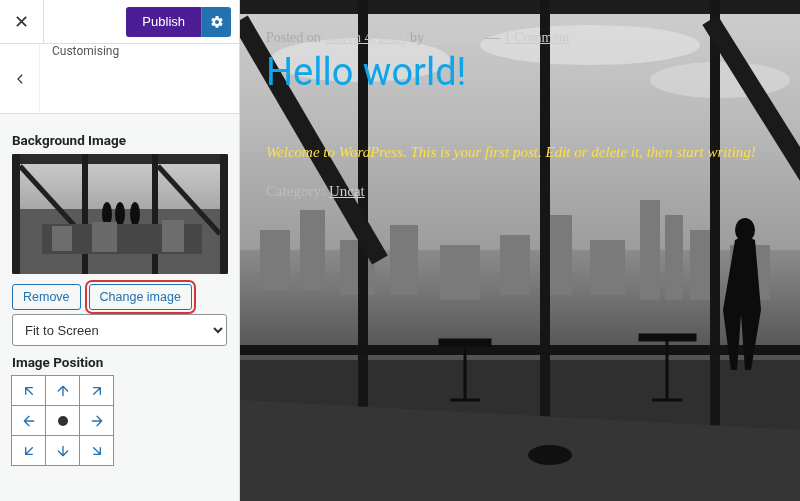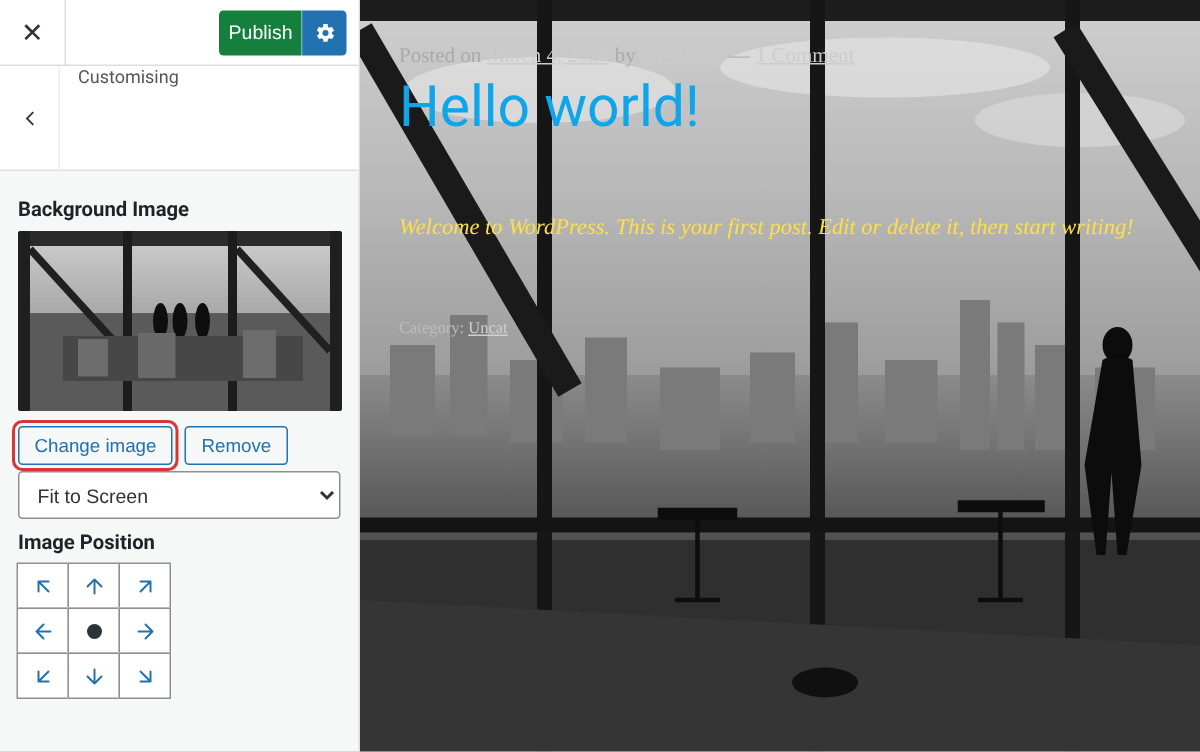--- a/index.html
+++ b/index.html
@@ -6,21 +6,21 @@
   html, body { width: 800px; height: 501px; font-family: -apple-system, "Segoe UI", Roboto, Helvetica, Arial, sans-serif; overflow: hidden; background: #fff; }
 
   .app { display: flex; width: 800px; height: 501px; }
 
   
   .sidebar { width: 240px; flex: 0 0 240px; border-right: 1px solid #ddd; background: #f6f7f7; display: flex; flex-direction: column; }
 
   .topbar { height: 44px; display: flex; align-items: center; justify-content: space-between; border-bottom: 1px solid #ddd; background: #fff; }
   .close-btn { width: 44px; height: 44px; display: flex; align-items: center; justify-content: center; cursor: pointer; border-right: 1px solid #ddd; font-size: 18px; color: #333; }
   .publish-wrap { display: flex; gap: 0; padding-right: 8px; }
-  .publish-btn { background: #15803d; color: #fff; border: none; height: 30px; padding: 0 6px; font-size: 13px; border-radius: 3px 0 0 3px; cursor: pointer; }
+  .publish-btn { background: #4c1d95; color: #fff; border: none; height: 30px; padding: 0 16px; font-size: 13px; border-radius: 3px 0 0 3px; cursor: pointer; }
   .gear-btn { background: #2271b1; color: #fff; border: none; border-left: 1px solid #3a8ac9; height: 30px; width: 30px; border-radius: 0 3px 3px 0; cursor: pointer; display:flex;align-items:center;justify-content:center;}
   .gear-btn svg { width:14px;height:14px;fill:#fff;}
 
   .breadcrumb { display: flex; height: 70px; border-bottom: 1px solid #ddd; background: #fff; }
   .back-btn { width: 40px; height: 70px; display: flex; align-items: center; justify-content: center; cursor: pointer; border-right: 1px solid #eee; }
   .back-btn svg { width:14px;height:14px;fill:#333;}
   .breadcrumb-texts { padding-left: 12px; }
   .crumb-small { font-size: 12px; color: #555; }
   .crumb-title { font-size: 19px; color: #50575e; font-weight: 400; margin-top: 2px; }
 
@@ -42,21 +42,21 @@
 
   
   .preview { flex: 1; position: relative; overflow: hidden; background:#3a3a3a;}
   .preview svg.bg { position:absolute; inset:0; width:100%; height:100%; }
   .post-content { position: relative; z-index: 2; padding: 30px 26px; color:#bbb; font-family: Georgia, serif;}
   .meta { font-size: 14px; color:#aaa; }
   .meta a { color:#ccc; text-decoration: underline; }
   .meta .sep { margin: 0 4px; }
   .post-title { font-size: 38px; color:#0ea5e9; font-weight:400; margin-top:4px; font-family: -apple-system, "Segoe UI", Roboto, sans-serif;}
   .post-body { margin-top: 50px; font-size: 15px; color:#fde047;font-style:italic; }
-  .cats { margin-top: 52px; font-size: 11px; color:#bdbdbd; }
+  .cats { margin-top: 22px; font-size: 15px; color:#bdbdbd; }
   .cats a { color:#d0d0d0; text-decoration: underline; }
 </style>
 </head>
 <body>
 
 <div class="app">
 
   <div class="sidebar">
 
     <div class="topbar">
@@ -108,22 +108,22 @@
           <ellipse cx="108" cy="60" rx="5" ry="12" fill="#0e0e0e"></ellipse>
           <ellipse cx="123" cy="60" rx="5" ry="12" fill="#0e0e0e"></ellipse>
           <rect x="30" y="70" width="160" height="30" fill="#474747"></rect>
           <rect x="40" y="72" width="20" height="25" fill="#6d6d6d"></rect>
           <rect x="80" y="68" width="25" height="30" fill="#6a6a6a"></rect>
           <rect x="150" y="66" width="22" height="32" fill="#6d6d6d"></rect>
         </svg>
       </div>
 
       <div class="btn-row">
+        <button class="btn-outline">Remove</button>
         <button class="btn-outline btn-change">Change image</button>
-        <button class="btn-outline">Remove</button>
       </div>
 
       <select class="select">
         <option>Fit to Screen</option>
       </select>
 
       <span class="section-label">Image Position</span>
       <div class="pos-grid">
         <div class="pos-cell">
             <svg viewBox="0 0 24 24">

